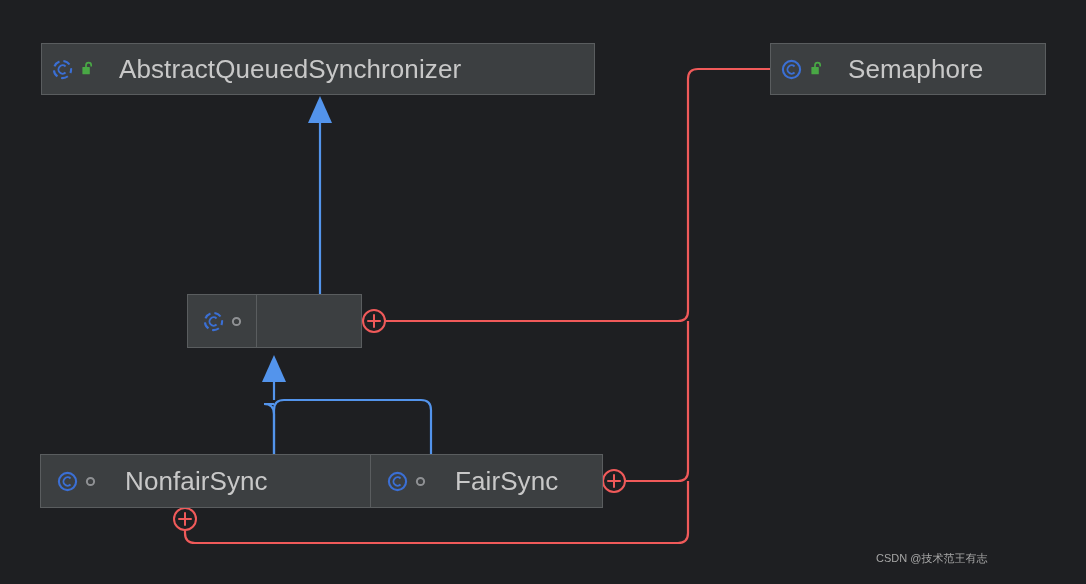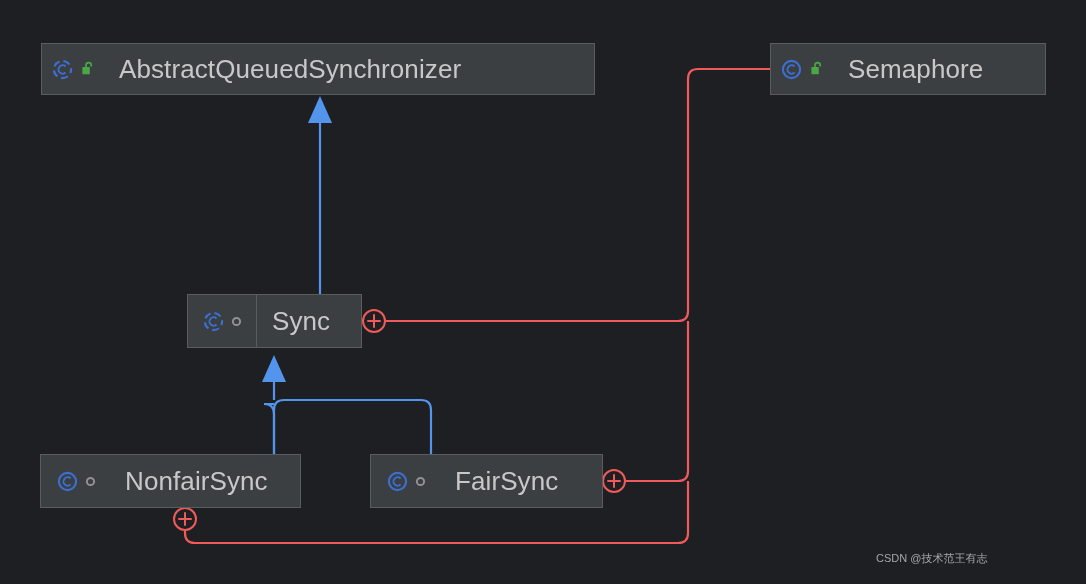--- a/index.html
+++ b/index.html
@@ -137,24 +137,23 @@
   <div class="node has-divider" style="left:187px; top:294px; width:175px; height:54px;">
     <div class="node-icons" style="width:69px;">
       <svg class="ico" width="21" height="21" viewBox="0 0 22 22">
         <circle cx="11" cy="11" r="9" fill="none" stroke="#3b6fd4" stroke-width="2.2" stroke-dasharray="7.5 4.2" stroke-dashoffset="3.7"></circle>
         <path d="M 14.2 7.8 A 4.4 4.4 0 1 0 14.2 14.2" fill="none" stroke="#3b6fd4" stroke-width="2"></path>
       </svg>
       <svg class="ico" width="11" height="11" viewBox="0 0 11 11">
         <circle cx="5.5" cy="5.5" r="3.6" fill="none" stroke="#8f9194" stroke-width="2"></circle>
       </svg>
     </div>
-    <span class="node-label" style="font-size:26px;">Sync</span>
   </div>
 
-  <div class="node" style="left:40px; top:454px; width:261px; height:54px;">
+  <div class="node" style="left:40px; top:454px; width:331px; height:54px;">
     <div class="node-icons" style="width:69px;">
       <svg class="ico" width="21" height="21" viewBox="0 0 22 22">
         <circle cx="11" cy="11" r="9" fill="none" stroke="#3b6fd4" stroke-width="2.2"></circle>
         <path d="M 14.2 7.8 A 4.4 4.4 0 1 0 14.2 14.2" fill="none" stroke="#3b6fd4" stroke-width="2"></path>
       </svg>
       <svg class="ico" width="11" height="11" viewBox="0 0 11 11">
         <circle cx="5.5" cy="5.5" r="3.6" fill="none" stroke="#8f9194" stroke-width="2"></circle>
       </svg>
     </div>
     <span class="node-label" style="font-size:26px;">NonfairSync</span>

